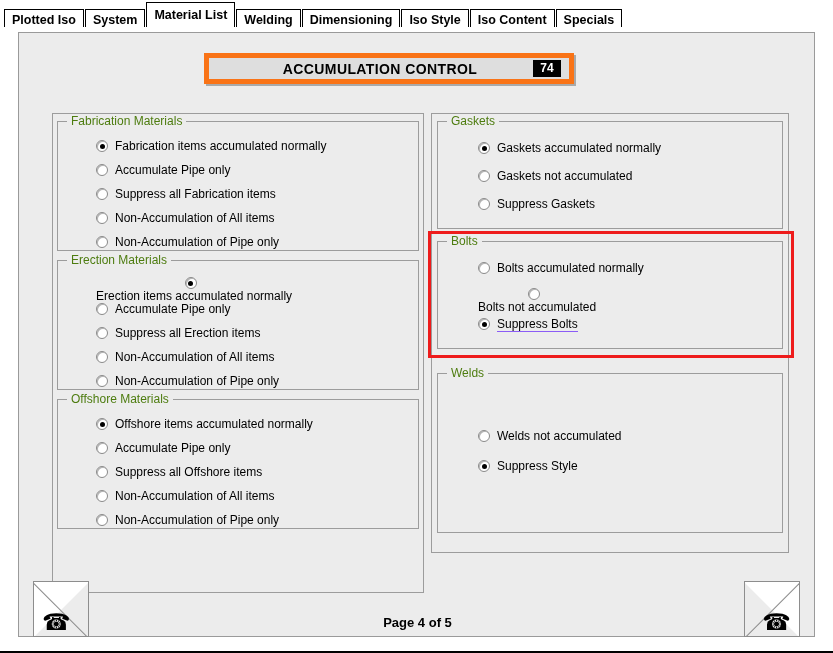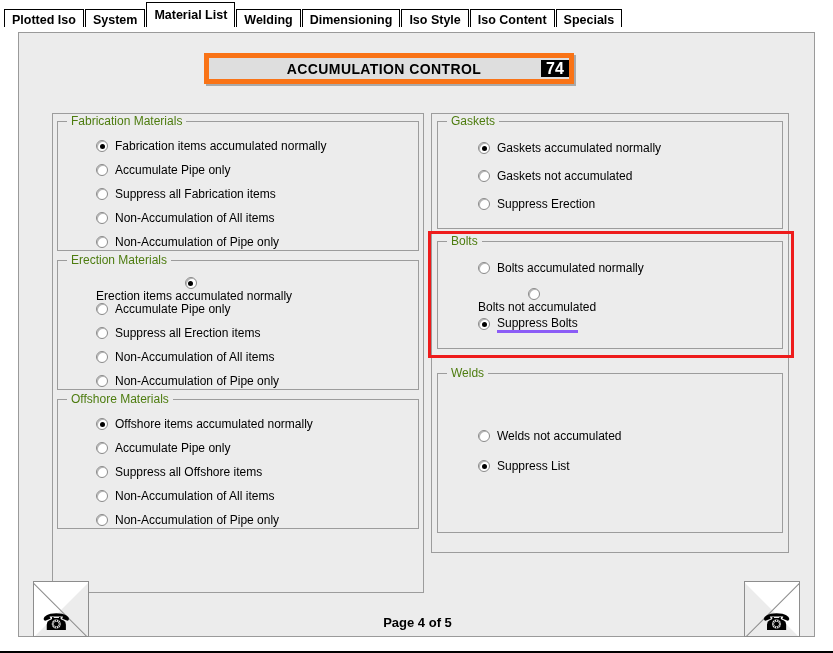--- a/index.html
+++ b/index.html
@@ -101,23 +101,24 @@
     flex: 1;
     text-align: center;
     font-size: 14px;
     font-weight: bold;
     letter-spacing: 0.4px;
     padding-left: 18px;
   }
   .title-badge {
     width: 28px;
     height: 17px;
+    margin-right: 8px;
     background: #000000;
     color: #ffffff;
-    font-size: 16px;
+    font-size: 12px;
     font-weight: bold;
     text-align: center;
     line-height: 17px;
   }
 
   
   .group {
     position: absolute;
     border: 1px solid #9c9c9c;
     box-sizing: border-box;
@@ -167,21 +168,21 @@
     width: 5px;
     height: 5px;
     border-radius: 50%;
     background: #000000;
   }
   .radio-label {
     font-size: 12px;
     color: #000000;
   }
   .radio-label.focused {
-    border-bottom: 3px solid #8b5cf6;
+    border-bottom: 1px solid #8b5cf6;
   }
 
   
   .highlight {
     position: absolute;
     border: 3px solid #ee1c1c;
     box-sizing: border-box;
     pointer-events: none;
   }
 
@@ -359,21 +360,21 @@
       <div class="radio-row" style="left:40px; top:18px;">
         <span class="radio checked"></span>
         <span class="radio-label">Gaskets accumulated normally</span>
       </div>
       <div class="radio-row" style="left:40px; top:46px;">
         <span class="radio"></span>
         <span class="radio-label">Gaskets not accumulated</span>
       </div>
       <div class="radio-row" style="left:40px; top:74px;">
         <span class="radio"></span>
-        <span class="radio-label">Suppress Erection</span>
+        <span class="radio-label">Suppress Gaskets</span>
       </div>
     </div>
 
     <div class="group" style="left:418px; top:208px; width:346px; height:108px;">
       <div class="legend">Bolts</div>
 
       <div class="radio-row" style="left:40px; top:18px;">
         <span class="radio"></span>
         <span class="radio-label">Bolts accumulated normally</span>
       </div>
@@ -391,21 +392,21 @@
 
     <div class="group" style="left:418px; top:340px; width:346px; height:160px;">
       <div class="legend">Welds</div>
 
       <div class="radio-row" style="left:40px; top:54px;">
         <span class="radio"></span>
         <span class="radio-label">Welds not accumulated</span>
       </div>
       <div class="radio-row" style="left:40px; top:84px;">
         <span class="radio checked"></span>
-        <span class="radio-label">Suppress List</span>
+        <span class="radio-label">Suppress Style</span>
       </div>
     </div>
 
     <div class="page-label">Page 4 of 5</div>
 
     <div class="nav-corner nav-left" style="left:14px; top:548px;">
       <div class="tri"></div>
       <div class="diag"></div>
       <div class="nav-glyph">☎</div>
     </div>

